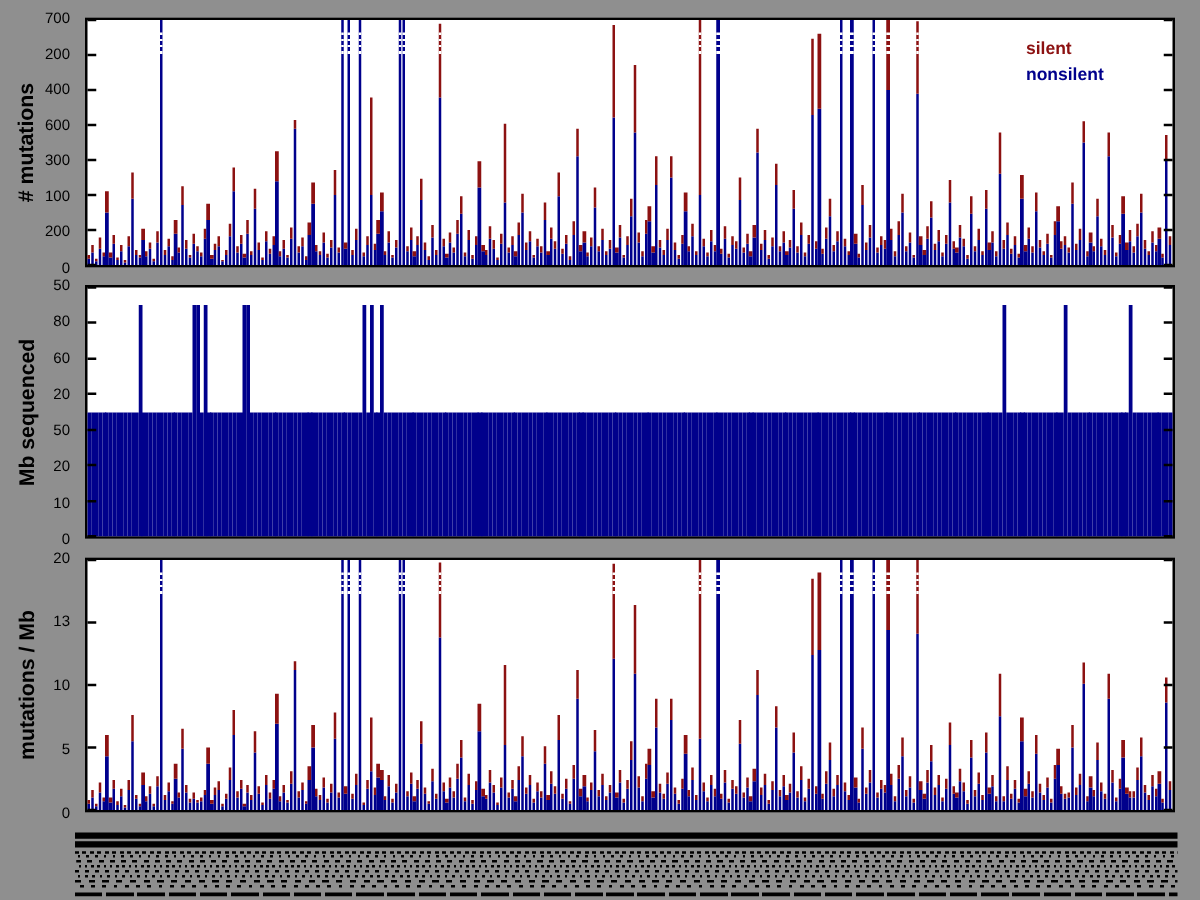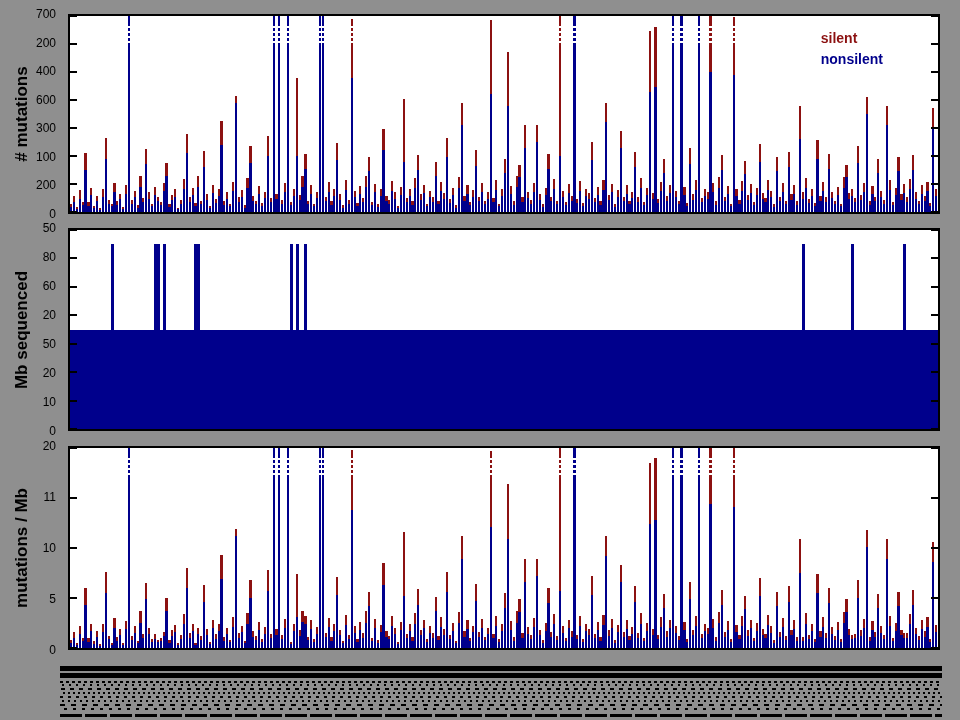--- a/index.html
+++ b/index.html
@@ -2222,21 +2222,21 @@
   </div>
 
   <div class="panel" id="p2">
     <div class="ylabel-col">
       <span>mutations / Mb</span>
     </div>
     <div class="yticks">
         <div class="yticklabel" style="top: 100%;">0</div>
         <div class="yticklabel" style="top: 75%;">5</div>
         <div class="yticklabel" style="top: 50%;">10</div>
-        <div class="yticklabel" style="top: 25%;">11</div>
+        <div class="yticklabel" style="top: 25%;">13</div>
         <div class="yticklabel" style="top: 0%;">20</div>
       </div>
     <div class="plot">
       <div class="bars">
           <div class="bar" style="left: 0%; width: 0.246667%;">
             <div class="seg" style="bottom: 0px; height: 2.58621%; background: rgb(0, 0, 140);"></div>
             <div class="seg" style="bottom: 2.58621%; height: 1.2931%; background: rgb(140, 17, 17);"></div>
           </div>
           <div class="bar" style="left: 0.333333%; width: 0.246667%;">
             <div class="seg" style="bottom: 0px; height: 5.02874%; background: rgb(0, 0, 140);"></div>

